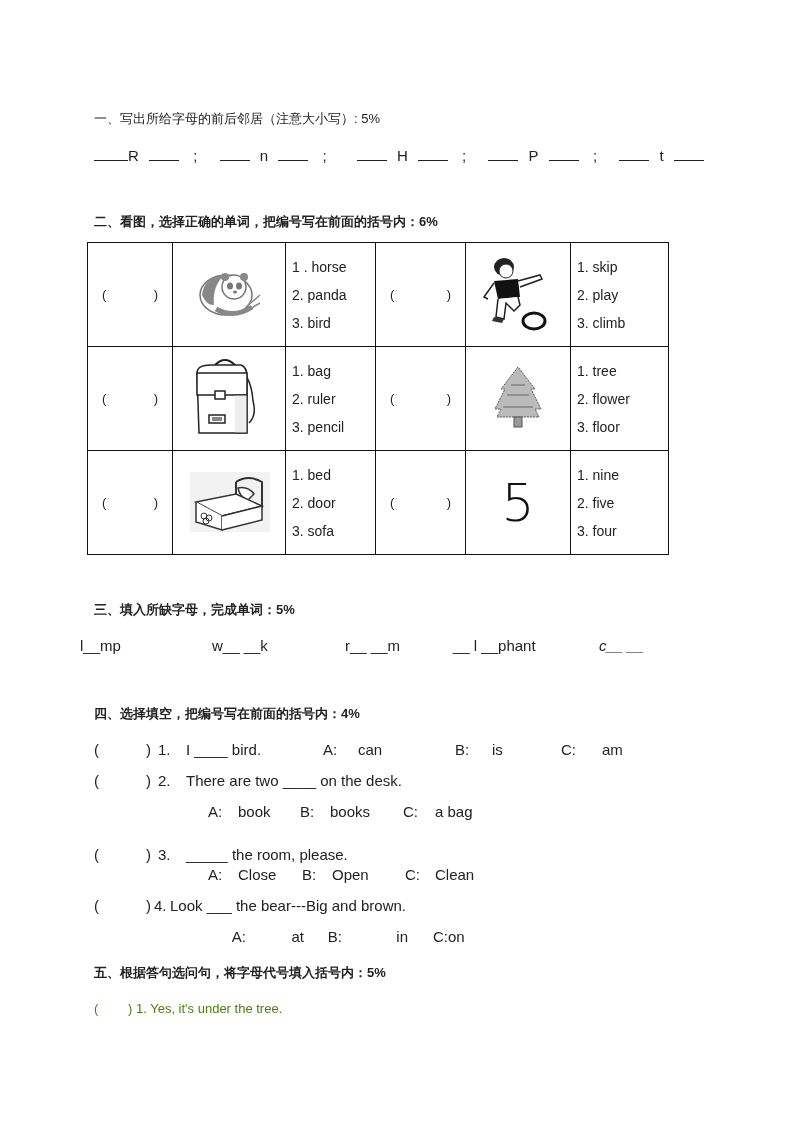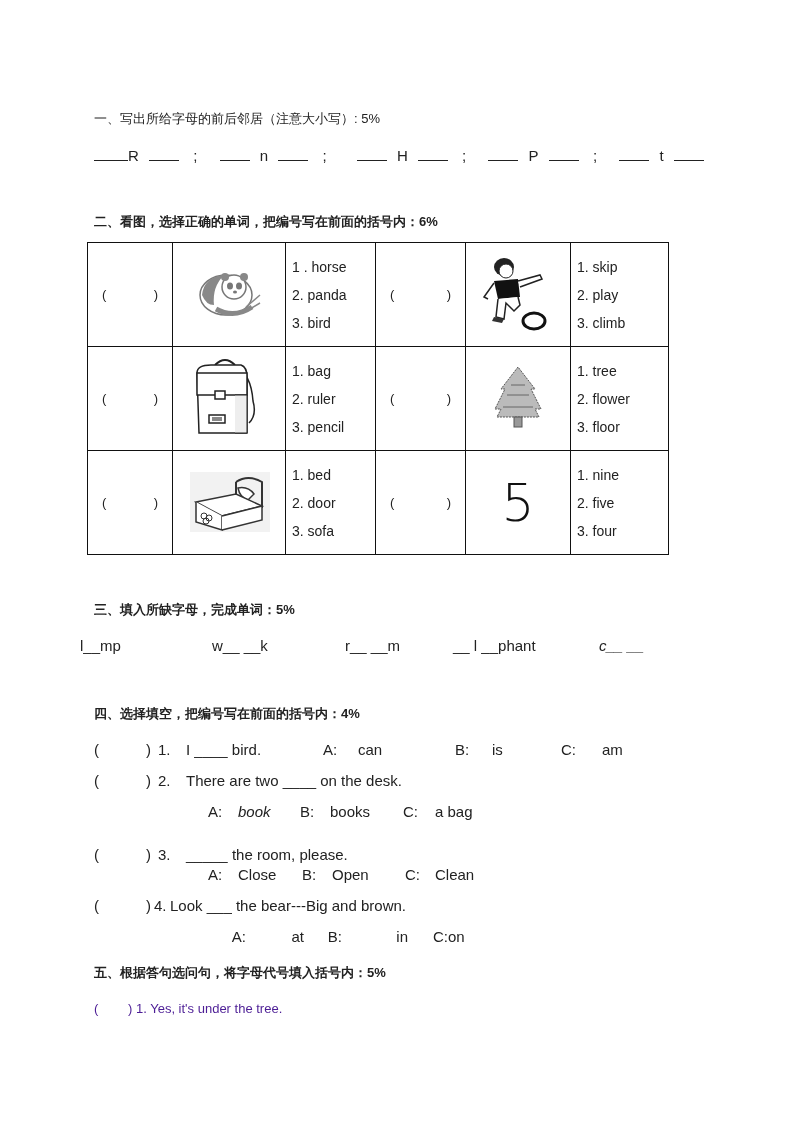--- a/index.html
+++ b/index.html
@@ -225,33 +225,33 @@
 <div class="abs heading bold" style="left:94px; top:705px;">四、选择填空，把编号写在前面的括号内：4%</div>
 
 <div class="abs q-row" style="left:94px; top:741px;">
   <span style="width:52px;">(</span><span style="width:12px;">)</span><span style="width:28px;">1.</span><span style="width:137px;">I ____   bird.</span><span style="width:35px;">A:</span><span style="width:97px;">can</span><span style="width:37px;">B:</span><span style="width:69px;">is</span><span style="width:41px;">C:</span><span>am</span>
 </div>
 
 <div class="abs q-row" style="left:94px; top:772px;">
   <span style="width:52px;">(</span><span style="width:12px;">)</span><span style="width:28px;">2.</span><span>There are two ____ on the desk.</span>
 </div>
 <div class="abs q-row" style="left:208px; top:803px;">
-  <span style="width:30px;">A:</span><span style="width:62px;font-style:italic;">book</span><span style="width:30px;">B:</span><span style="width:73px;">books</span><span style="width:32px;">C:</span><span>a bag</span>
+  <span style="width:30px;">A:</span><span style="width:62px;">book</span><span style="width:30px;">B:</span><span style="width:73px;">books</span><span style="width:32px;">C:</span><span>a bag</span>
 </div>
 
 <div class="abs q-row" style="left:94px; top:834px;margin-top:12px;">
   <span style="width:52px;">(</span><span style="width:12px;">)</span><span style="width:28px;">3.</span><span>_____ the room, please.</span>
 </div>
 <div class="abs q-row" style="left:208px; top:866px;">
   <span style="width:30px;">A:</span><span style="width:64px;">Close</span><span style="width:30px;">B:</span><span style="width:73px;">Open</span><span style="width:30px;">C:</span><span>Clean</span>
 </div>
 
 <div class="abs q-row" style="left:94px; top:897px;">
   <span style="width:52px;">(</span><span style="width:8px;">)</span><span style="width:16px;">4.</span><span>Look ___ the bear---Big and brown.</span>
 </div>
 <div class="abs q-row" style="left:208px; top:928px;text-align:right;">
   <span style="width:38px;">A:</span><span style="width:58px;">at</span><span style="width:38px;">B:</span><span style="width:66px;">in</span><span style="width:40px;">C:</span><span>on</span>
 </div>
 
 <div class="abs heading bold" style="left:94px; top:964px;">五、根据答句选问句，将字母代号填入括号内：5%</div>
-<div class="abs" style="left:94px; top:1001px; font-size:13px; color:#4c1d95;">
+<div class="abs" style="left:94px; top:1001px; font-size:13px; color:#4d7c0f;">
   <span style="display:inline-block; width:34px;">(</span><span>) </span><span>1. Yes, it's under the tree.</span>
 </div>
 
 </body></html>

